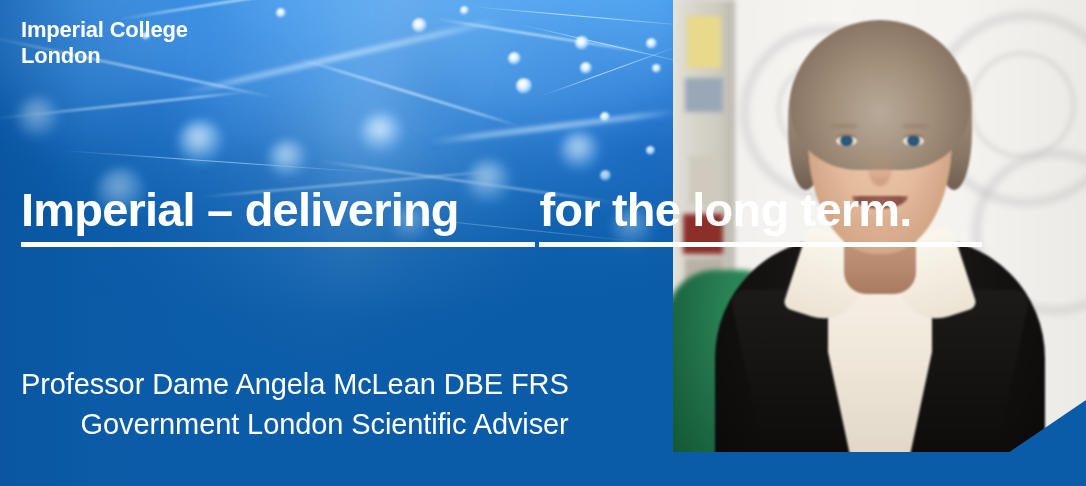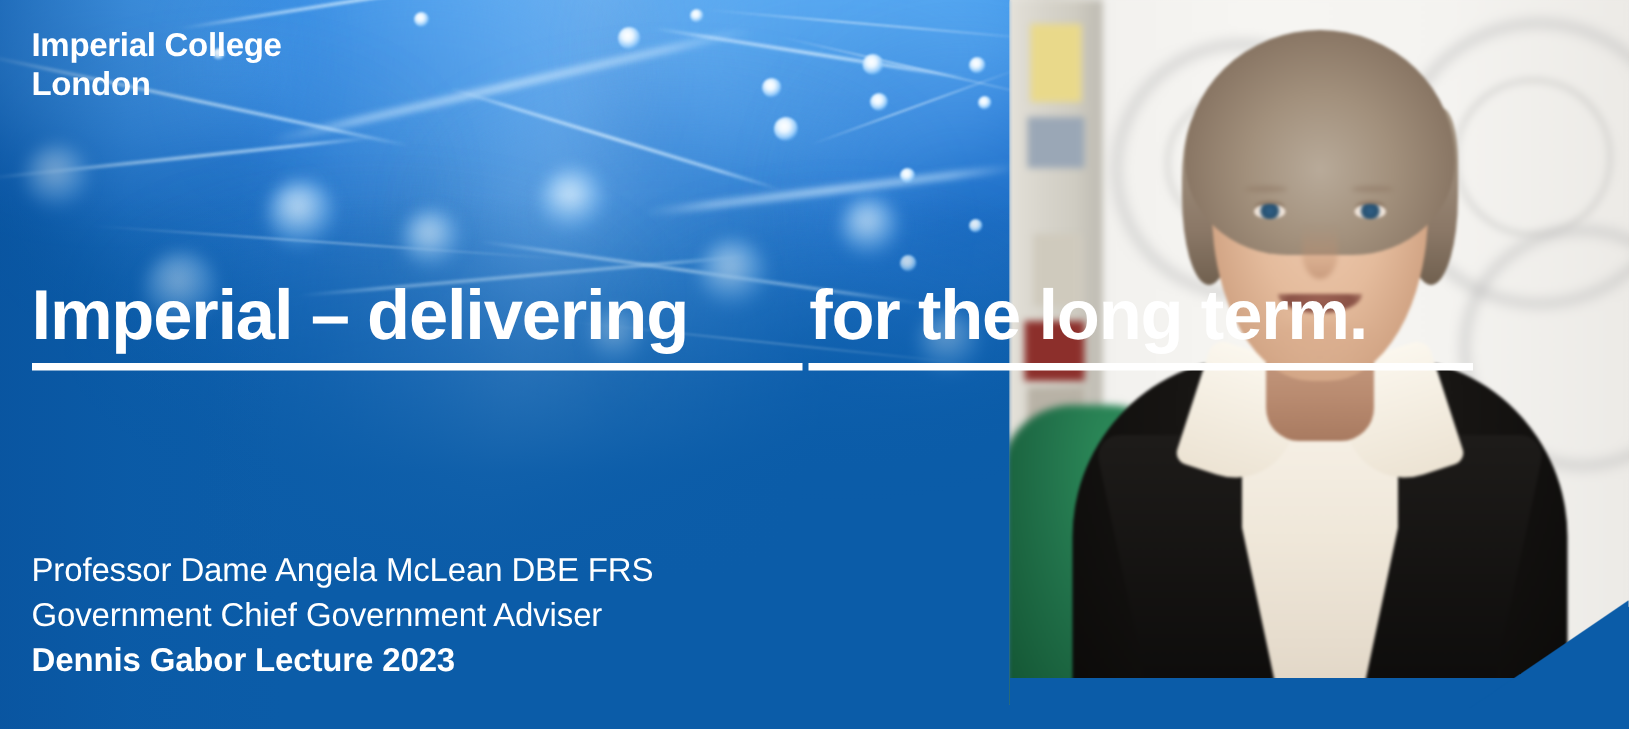--- a/index.html
+++ b/index.html
@@ -174,25 +174,26 @@
   .headline-line.l2 { width: 443px; }
 
   .speaker {
     position: absolute;
     left: 21px;
     top: 365px;
     z-index: 8;
     color: #ffffff;
   }
   .speaker-line {
-    font-size: 22px;
+    font-size: 29px;
     font-weight: normal;
     line-height: 1.37;
     letter-spacing: -0.1px;
     white-space: nowrap;
+    text-align: right;
   }
   .speaker-line.bold { font-weight: bold; }
 
   
   .photo-wrap {
     position: absolute;
     left: 673px;
     top: 0;
     width: 413px;
     height: 470px;
@@ -467,22 +468,21 @@
   <div class="logo">Imperial College
 London</div>
 
   <div class="headline">
     <div class="headline-line l1">Imperial – delivering</div>
     <div class="headline-line l2">for the long term.</div>
   </div>
 
   <div class="speaker">
     <div class="speaker-line">Professor Dame Angela McLean DBE FRS</div>
-    <div class="speaker-line">Government Chief Government Adviser</div>
-    <div class="speaker-line bold">Dennis Gabor Lecture 2023</div>
+    <div class="speaker-line">Government London Scientific Adviser</div>
   </div>
 
   <div class="photo-wrap">
     <div class="photo-inner">
       <div class="ph-bg"></div>
 
       <div class="ph-crest" style="left:68px;  top:26px;  width:160px; height:160px;"></div>
       <div class="ph-crest-inner" style="left:104px; top:62px;  width:88px;  height:88px;"></div>
       <div class="ph-crest" style="left:256px; top:12px;  width:180px; height:180px;"></div>
       <div class="ph-crest-inner" style="left:296px; top:52px;  width:100px; height:100px;"></div>

